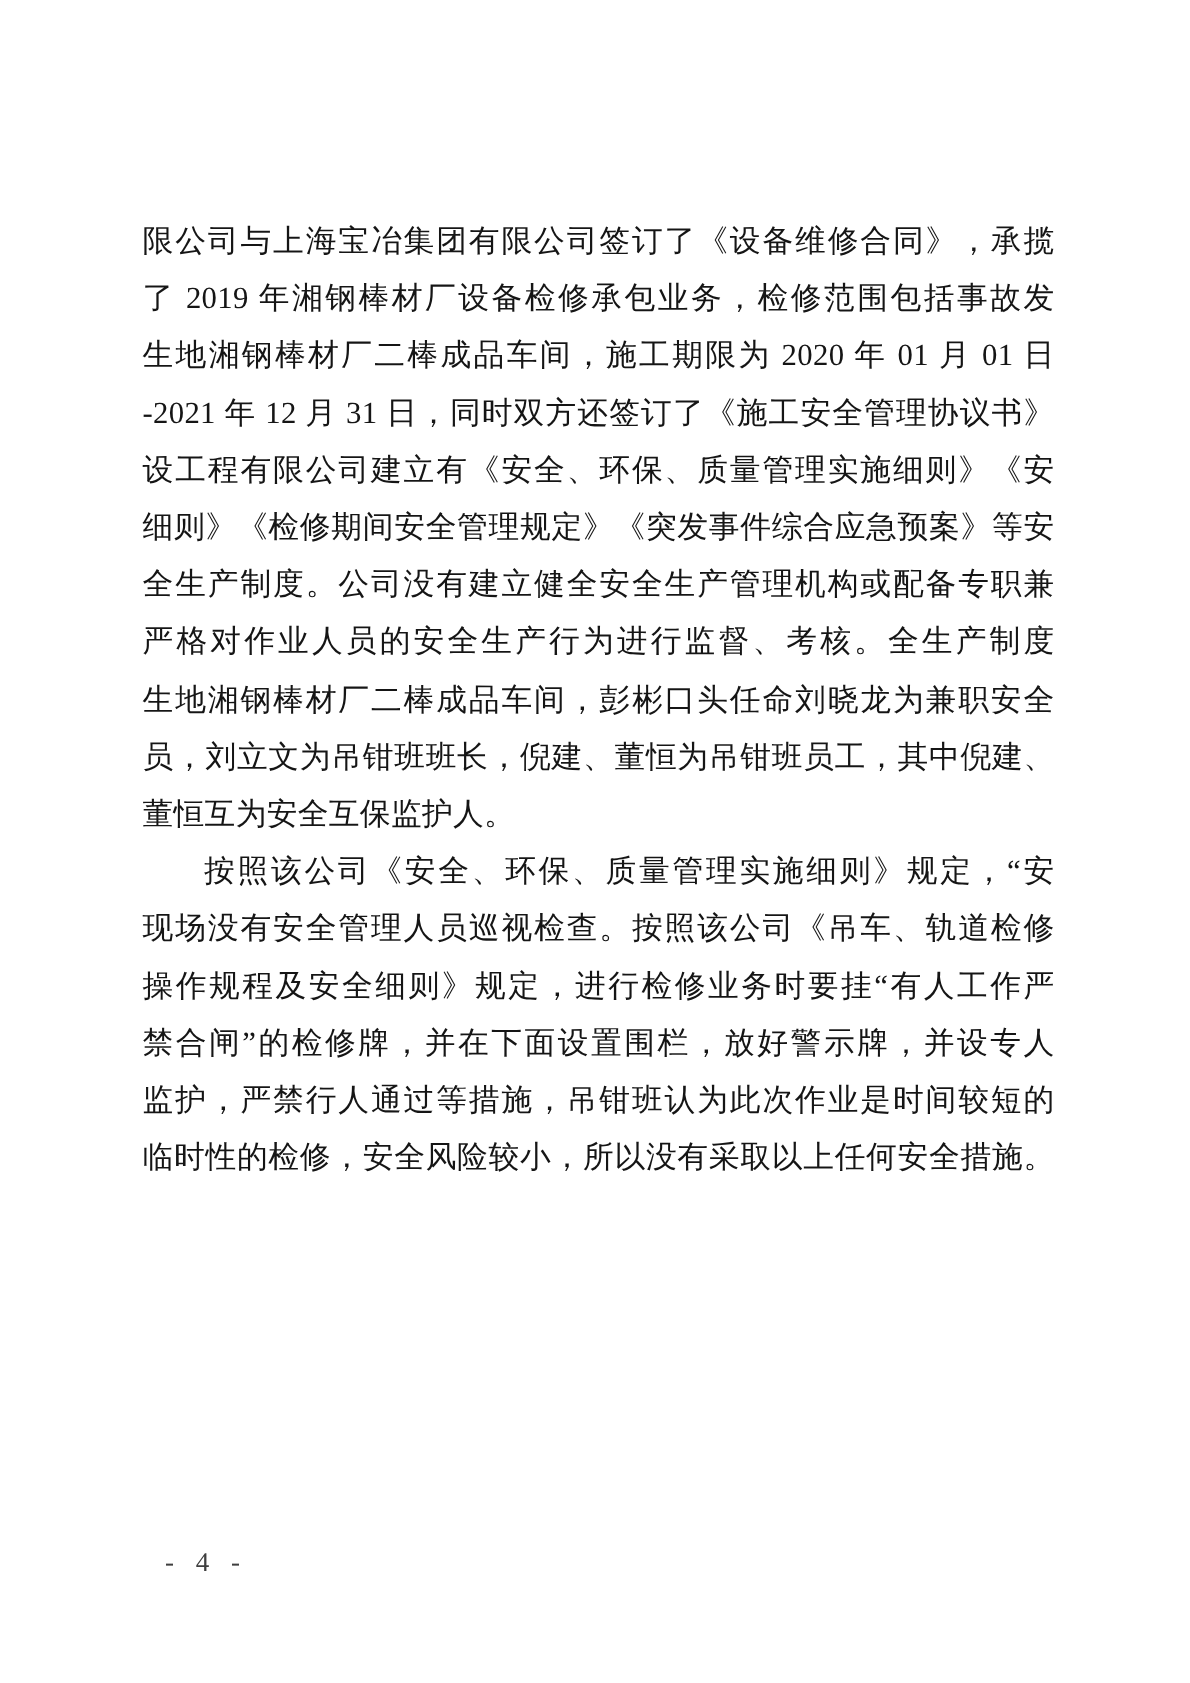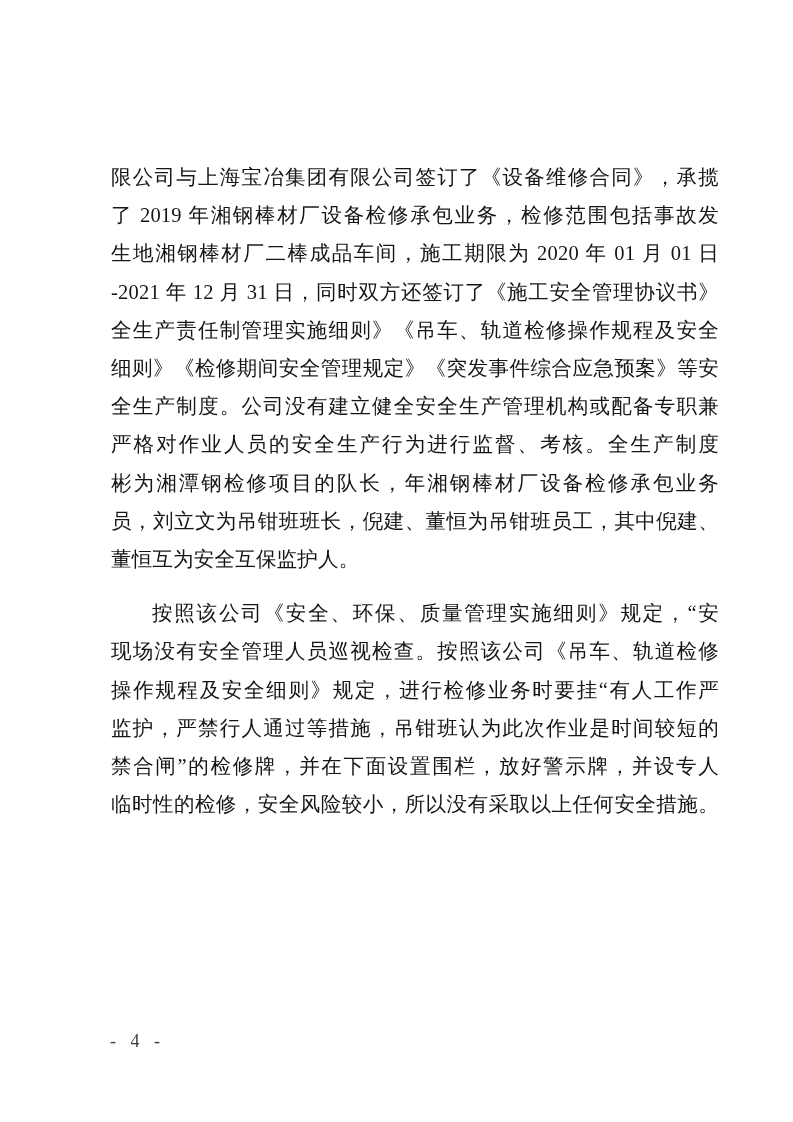--- a/index.html
+++ b/index.html
@@ -15,21 +15,21 @@
     overflow: hidden;
     font-family: "Liberation Serif", "DejaVu Serif", serif;
     color: #151515;
   }
   .text-block {
     position: absolute;
     left: 95px;
     top: 142px;
     width: 608px;
   }
-  .para { margin: 16px; padding: 0; }
+  .para { margin: 0; padding: 0; }
   .line {
     display: block;
     width: 608px;
     font-size: 20.5px;
     line-height: 38.2px;
     text-align: justify;
     text-align-last: justify;
     text-justify: inter-character;
     white-space: normal;
     letter-spacing: 0.2px;
@@ -53,31 +53,31 @@
 </head>
 <body>
 
 <div class="page">
   <div class="text-block">
     <div class="para">
       <span class="line">限公司与上海宝冶集团有限公司签订了《设备维修合同》，承揽</span>
       <span class="line">了 2019 年湘钢棒材厂设备检修承包业务，检修范围包括事故发</span>
       <span class="line">生地湘钢棒材厂二棒成品车间，施工期限为 2020 年 01 月 01 日</span>
       <span class="line">-2021 年 12 月 31 日，同时双方还签订了《施工安全管理协议书》</span>
-      <span class="line">全生产责任制管理实施细则》《吊车、轨道检修操作规程及安全</span>
+      <span class="line">设工程有限公司建立有《安全、环保、质量管理实施细则》《安</span>
       <span class="line">细则》《检修期间安全管理规定》《突发事件综合应急预案》等安</span>
       <span class="line">全生产制度。公司没有建立健全安全生产管理机构或配备专职兼</span>
       <span class="line">严格对作业人员的安全生产行为进行监督、考核。全生产制度</span>
-      <span class="line">彬为湘潭钢检修项目的队长，年湘钢棒材厂设备检修承包业务</span>
+      <span class="line">生地湘钢棒材厂二棒成品车间，彭彬口头任命刘晓龙为兼职安全</span>
       <span class="line">员，刘立文为吊钳班班长，倪建、董恒为吊钳班员工，其中倪建、</span>
       <span class="line para-last">董恒互为安全互保监护人。</span>
     </div>
     <div class="para">
       <span class="line indent">按照该公司《安全、环保、质量管理实施细则》规定，“安</span>
       <span class="line">现场没有安全管理人员巡视检查。按照该公司《吊车、轨道检修</span>
       <span class="line">操作规程及安全细则》规定，进行检修业务时要挂“有人工作严</span>
+      <span class="line">禁合闸”的检修牌，并在下面设置围栏，放好警示牌，并设专人</span>
       <span class="line">监护，严禁行人通过等措施，吊钳班认为此次作业是时间较短的</span>
-      <span class="line">禁合闸”的检修牌，并在下面设置围栏，放好警示牌，并设专人</span>
       <span class="line">临时性的检修，安全风险较小，所以没有采取以上任何安全措施。</span>
     </div>
   </div>
   <div class="page-number">- 4 -</div>
 </div>
 
 </body></html>

